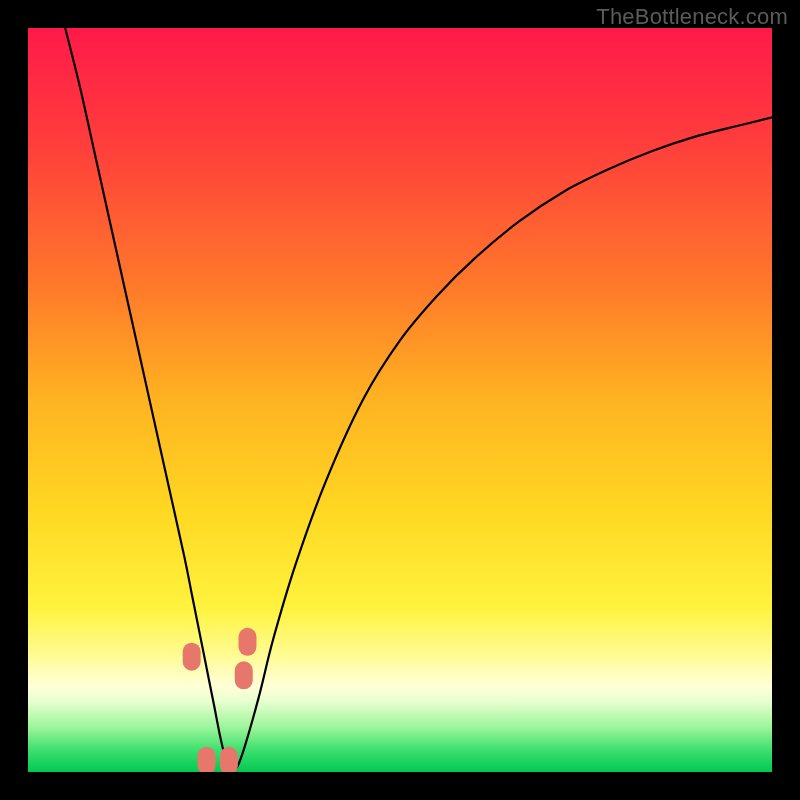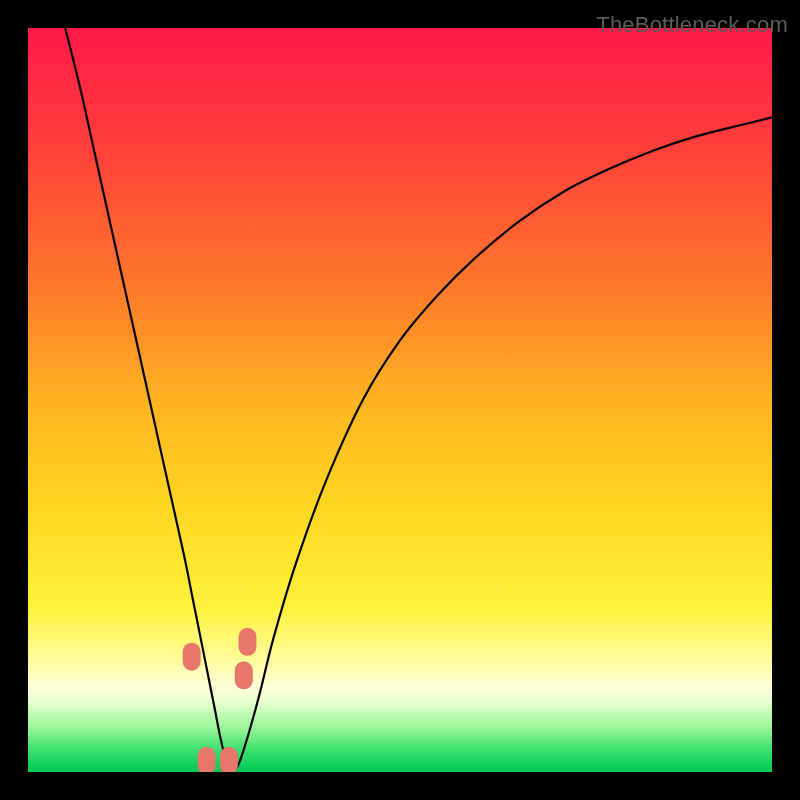--- a/index.html
+++ b/index.html
@@ -21,21 +21,21 @@
   }
   .plot {
     position: absolute;
     left: 0;
     top: 0;
     width: 744px;
     height: 744px;
   }
   .watermark {
     position: absolute;
-    top: 12px;
+    top: 4px;
     right: 12px;
     color: #5b5b5b;
     font-size: 22px;
     font-weight: 500;
     letter-spacing: 0.2px;
   }
   svg {
     display: block;
   }
 </style>

